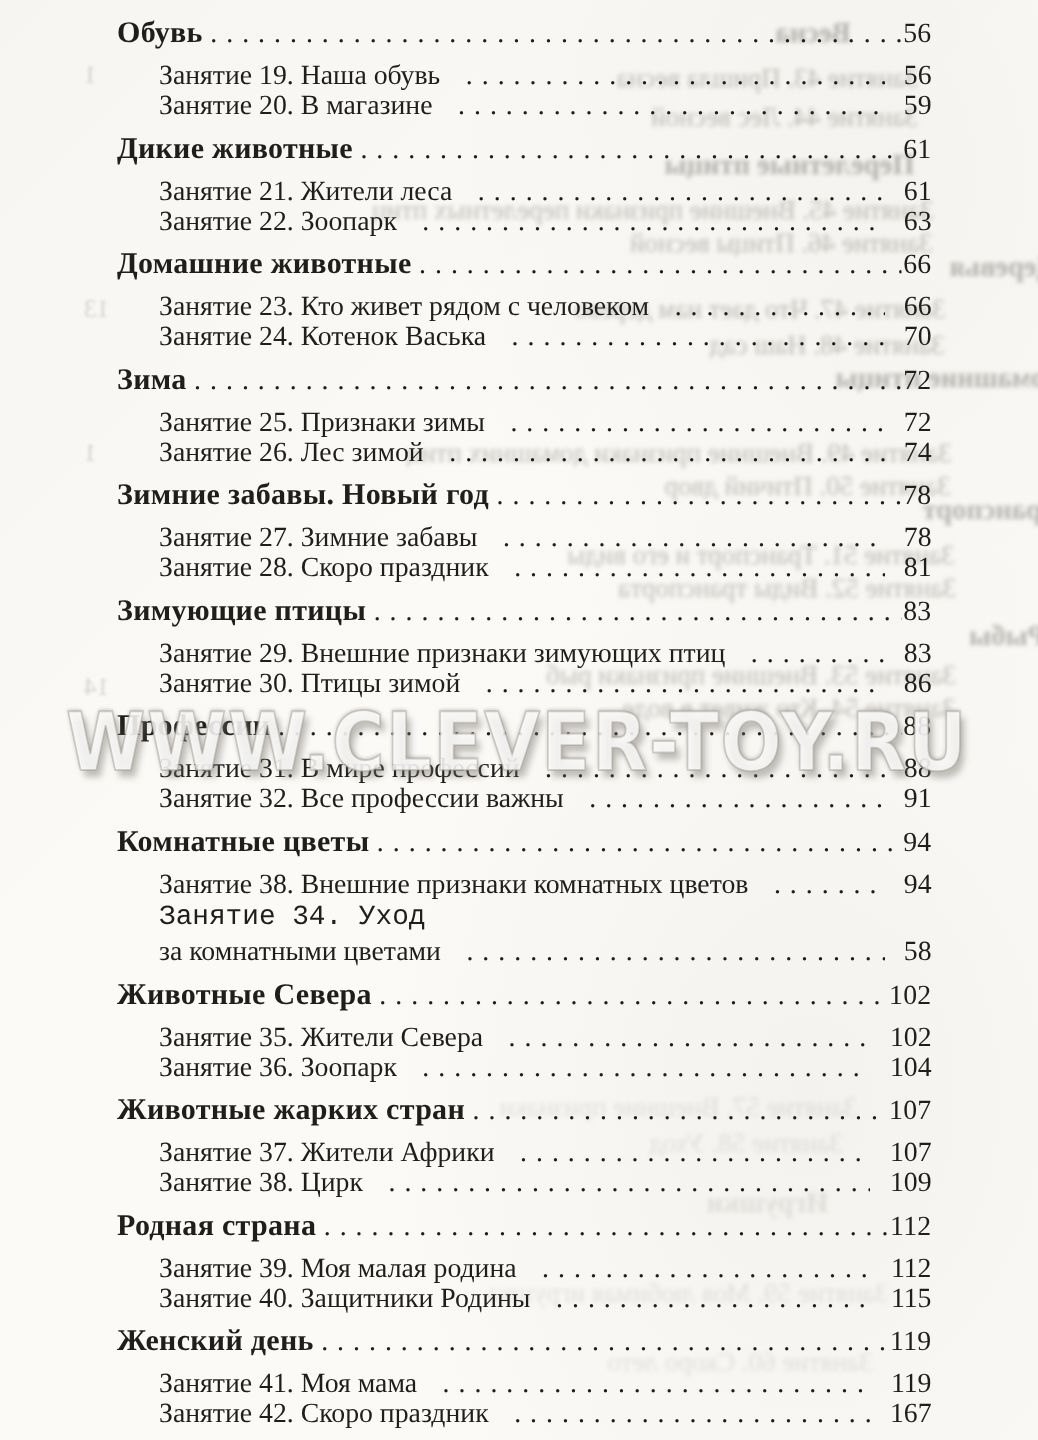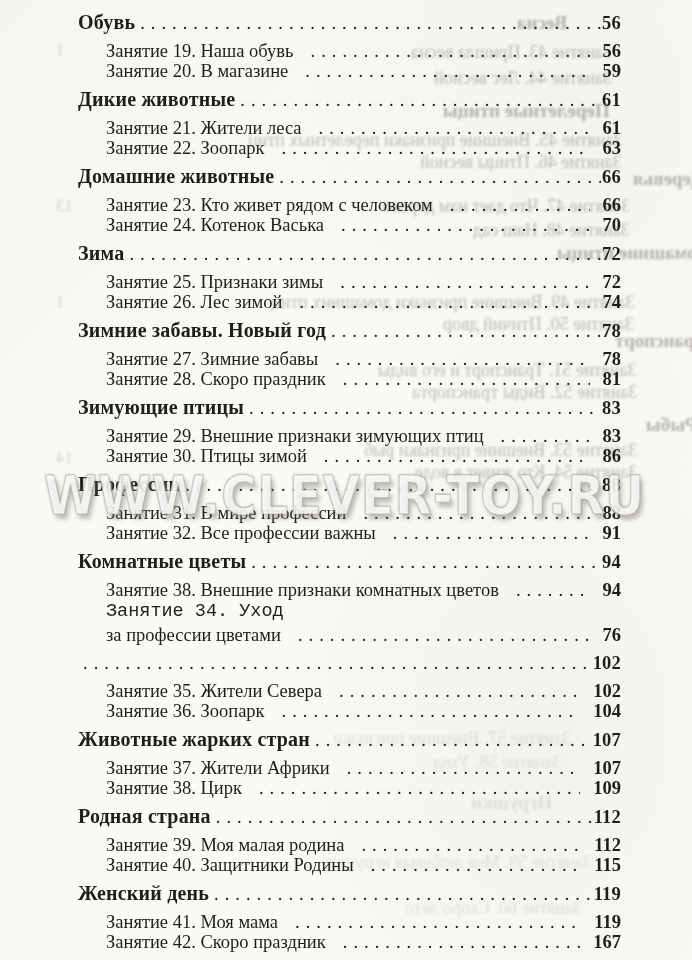--- a/index.html
+++ b/index.html
@@ -80,21 +80,21 @@
     margin: 0 1px 0 5px;
     font-weight: normal;
     font-size: 18.5px;
   }
   .leader::after {
     content: "..........................................................................";
     letter-spacing: 6px;
   }
   .pagenum {
     white-space: nowrap;
-    font-weight: bold;
+    font-weight: normal;
     font-size: 18.5px;
   }
 
   
   .watermark {
     position: absolute; left: 44px; top: 464px; z-index: 3;
     font-family: "DejaVu Sans", sans-serif;
     font-weight: bold;
     font-size: 48px;
     letter-spacing: 1px;
@@ -273,27 +273,28 @@
       </div>
       <div class="row item-row">
         <span class="title">Занятие 38. Внешние признаки комнатных цветов</span>
         <span class="leader"></span>
         <span class="pagenum">94</span>
       </div>
       <div class="row item-row no-leader">
         <span class="title">Занятие 34. Уход</span>
       </div>
       <div class="row item-row continuation">
-        <span class="title">за профессии цветами</span>
-        <span class="leader"></span>
-        <span class="pagenum">76</span>
-      </div>
-    </section>
-    <section class="section">
-      <div class="row heading-row">
+        <span class="title">за комнатными цветами</span>
+        <span class="leader"></span>
+        <span class="pagenum">58</span>
+      </div>
+    </section>
+    <section class="section">
+      <div class="row heading-row">
+        <span class="title">Животные Севера</span>
         <span class="leader"></span>
         <span class="pagenum">102</span>
       </div>
       <div class="row item-row">
         <span class="title">Занятие 35. Жители Севера</span>
         <span class="leader"></span>
         <span class="pagenum">102</span>
       </div>
       <div class="row item-row">
         <span class="title">Занятие 36. Зоопарк</span>

